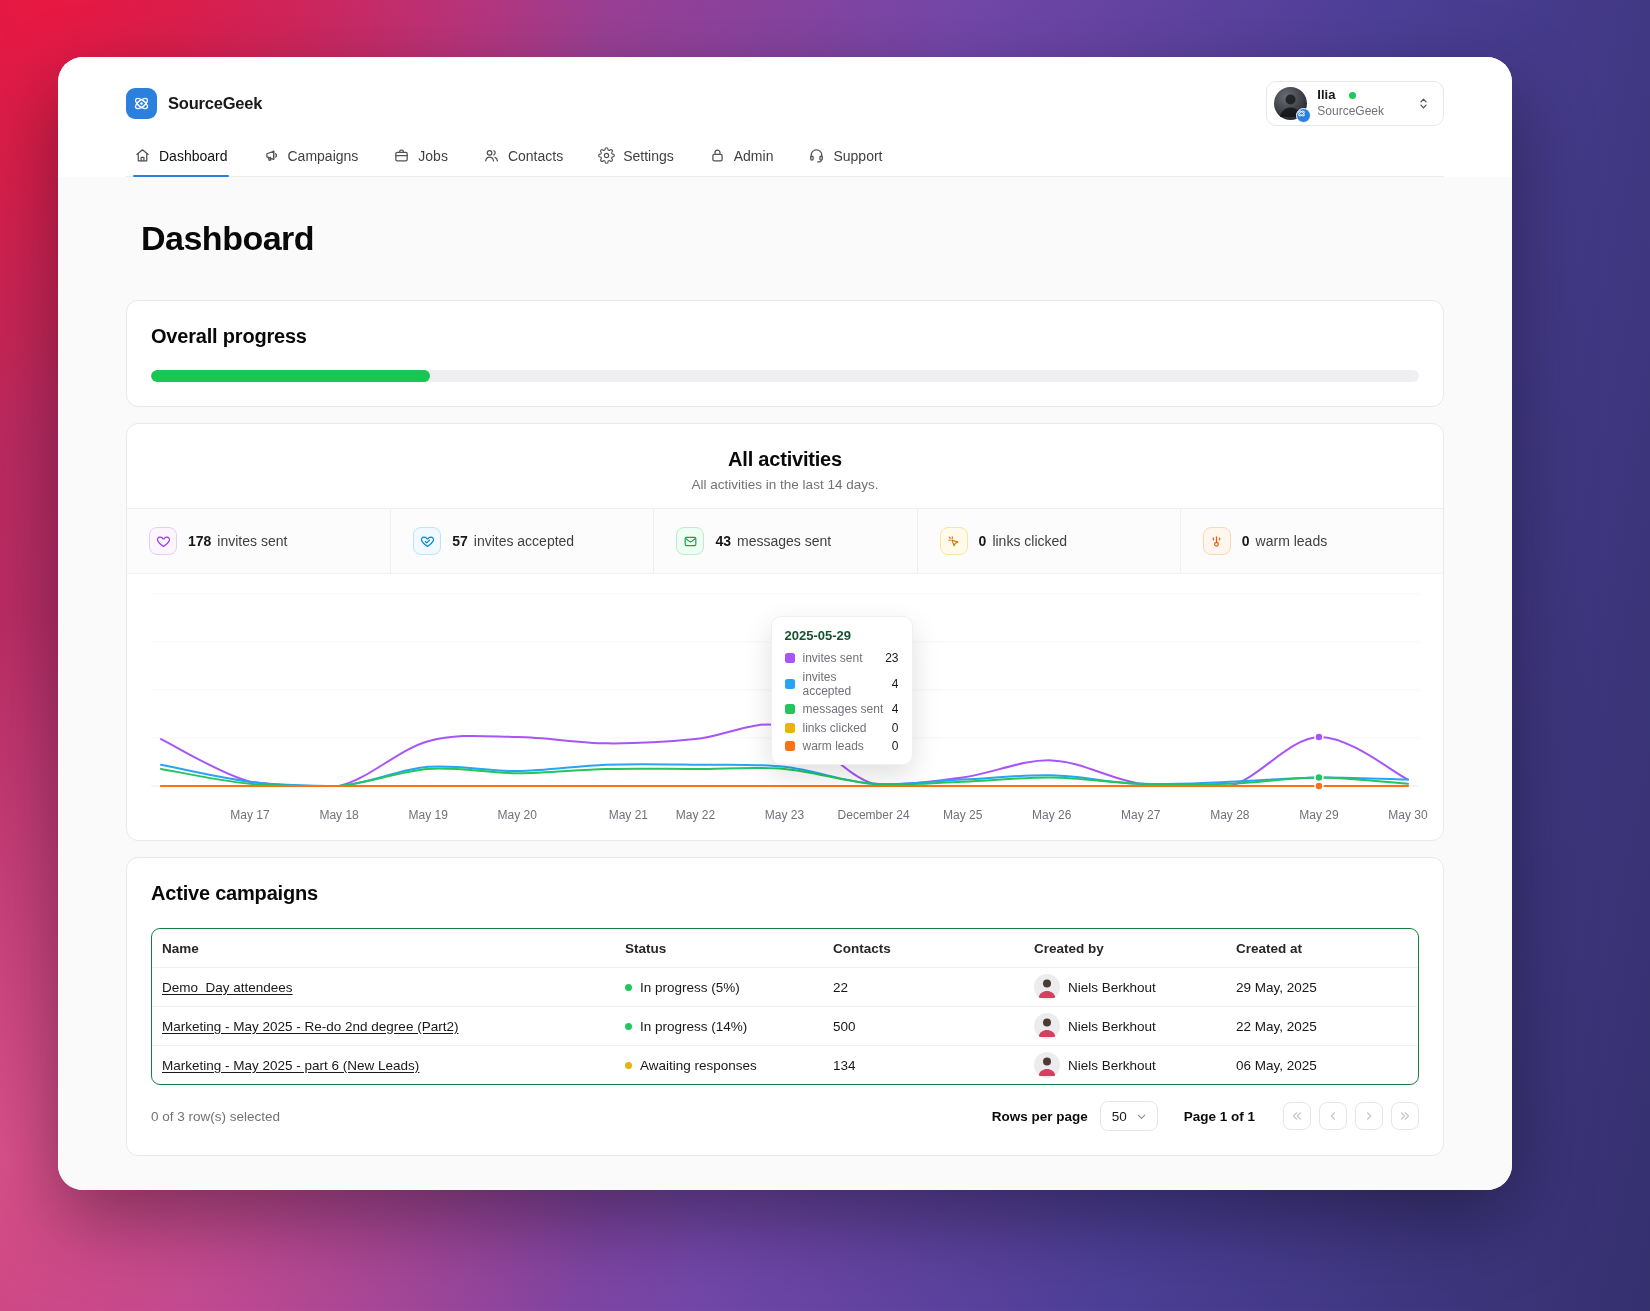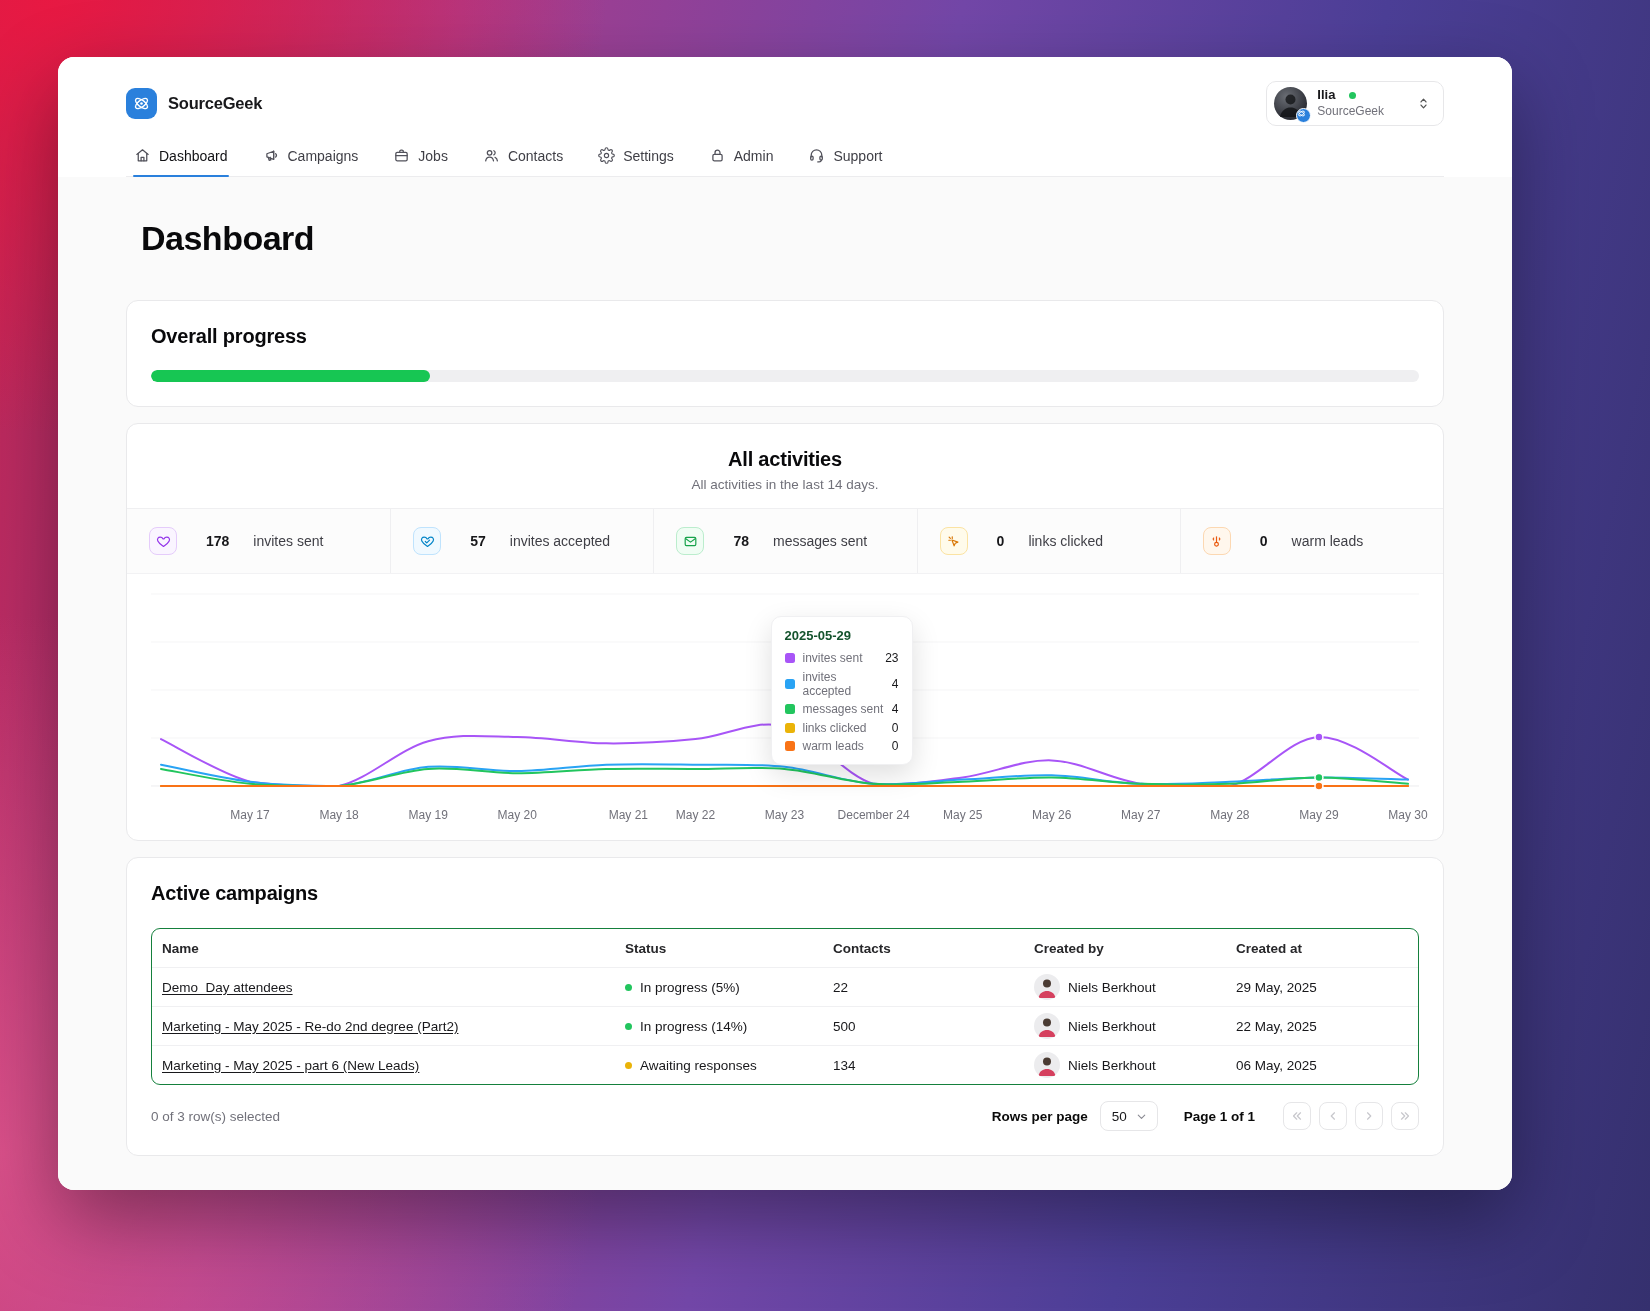--- a/index.html
+++ b/index.html
@@ -7,21 +7,21 @@
   body{
     font-family:"Liberation Sans", sans-serif;
     background:
       radial-gradient(900px 700px at 3% 0%, rgba(236,23,64,.9), transparent 62%),
       radial-gradient(1000px 900px at 0% 88%, rgba(233,93,148,.7), transparent 60%),
       linear-gradient(102deg,#c22553 0%,#a93d8d 24%,#7347a8 50%,#4c3f97 72%,#35306e 100%);
     color:#18181b;
   }
   .window{
     position:absolute; left:58px; top:57px; width:1454px; height:1133px;
-    background:#fff; border-radius:16px; box-shadow:0 30px 80px rgba(0,0,0,.38);
+    background:#fff; border-radius:25px; box-shadow:0 30px 80px rgba(0,0,0,.38);
     overflow:hidden;
   }
   
   .hdr{ padding:20px 68px 0; background:#fff; }
   .hdr-top{ display:flex; align-items:center; justify-content:space-between; height:52px;}
   .brand{ display:flex; align-items:center; gap:11px; }
   .logo{ width:31px; height:31px; border-radius:9px; background:#2a80dc; display:flex; align-items:center; justify-content:center;}
   .brand-name{ font-size:16.5px; font-weight:700; letter-spacing:-.2px;}
   .chip{ display:flex; align-items:center; gap:10px; border:1px solid #e7e7e9; border-radius:10px; padding:5px 12px 5px 7px; height:45px; cursor:pointer;}
   .avatar{ position:relative; width:33px; height:33px; border-radius:50%;
@@ -46,21 +46,21 @@
   h1{ font-size:34px; font-weight:800; letter-spacing:-.5px; margin:0 0 42px 15px; color:#09090b;}
   .card{ background:#fff; border:1px solid #e9e9eb; border-radius:12px; margin-bottom:16px; }
   .card-pad{ padding:24px; }
   .card h2{ font-size:20px; font-weight:700; color:#09090b; letter-spacing:-.2px;}
   .sub{ font-size:13.5px; color:#71717a; margin-top:6px;}
   
   .track{ margin-top:22px; height:12px; border-radius:7px; background:#efeff1; overflow:hidden;}
   .fill{ height:100%; border-radius:7px; }
   
   .stats{ display:grid; grid-template-columns:repeat(5,1fr); border-top:1px solid #efeff1; border-bottom:1px solid #f2f2f4; background:#fcfcfc;}
-  .stat{ display:flex; align-items:center; gap:29px; padding:18px 22px; font-size:14px; color:#3f3f46;}
+  .stat{ display:flex; align-items:center; gap:11px; padding:18px 22px; font-size:14px; color:#3f3f46;}
   .stat + .stat{ border-left:1px solid #efeff1;}
   .stat b{ color:#18181b; font-weight:700; margin-right:-5px;}
   .ibadge{ width:28px; height:28px; border-radius:8px; display:flex; align-items:center; justify-content:center; flex:0 0 auto;}
   .ib-purple{ background:#faf5ff; border:1px solid #e5ccfb; color:#9333ea;}
   .ib-blue  { background:#f0f9ff; border:1px solid #bfe3fd; color:#0284c7;}
   .ib-green { background:#f0fdf4; border:1px solid #bbedcd; color:#16a34a;}
   .ib-yellow{ background:#fffbeb; border:1px solid #fbe3a3; color:#d97706;}
   .ib-orange{ background:#fff7ed; border:1px solid #fcd8b2; color:#ea580c;}
   
   .chart-wrap{ position:relative; padding:0 24px 14px;}
@@ -234,21 +234,21 @@
           <b>57</b>
             <span>invites accepted</span>
         </div>
         <div class="stat">
           <span class="ibadge ib-green">
             <svg width="15" height="15" viewBox="0 0 24 24" fill="none" stroke="currentColor" stroke-width="1.9" stroke-linecap="round" stroke-linejoin="round">
                 <rect x="3.5" y="5.5" width="17" height="13" rx="2"></rect>
                 <path d="M4.5 7.5 12 13l7.5-5.5"></path>
               </svg>
           </span>
-          <b>78</b>
+          <b>43</b>
             <span>messages sent</span>
         </div>
         <div class="stat">
           <span class="ibadge ib-yellow">
             <svg width="15" height="15" viewBox="0 0 24 24" fill="none" stroke="currentColor" stroke-width="1.9" stroke-linecap="round" stroke-linejoin="round">
                 <path d="M9.5 9.5 19 13l-4.2 1.8L13 19z"></path>
                 <path d="M5 5l2 2"></path>
                 <path d="M4.5 10H7"></path>
                 <path d="M10 4.5V7"></path>
               </svg>

